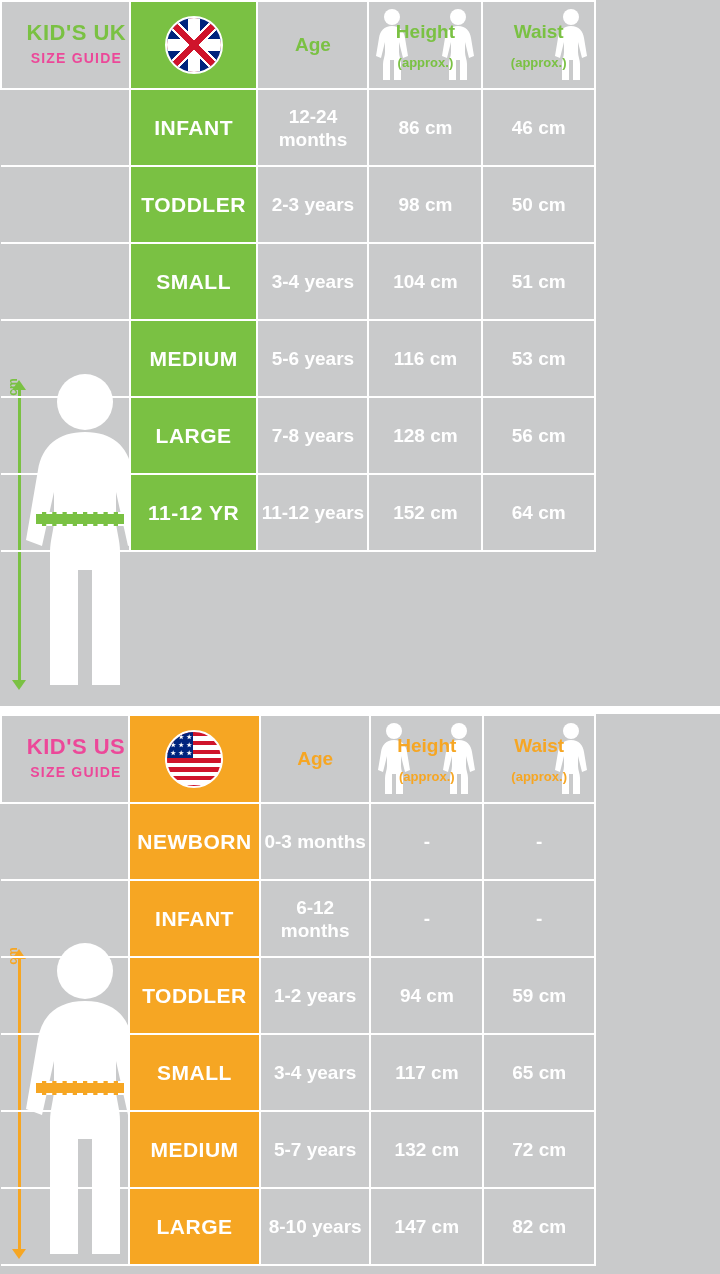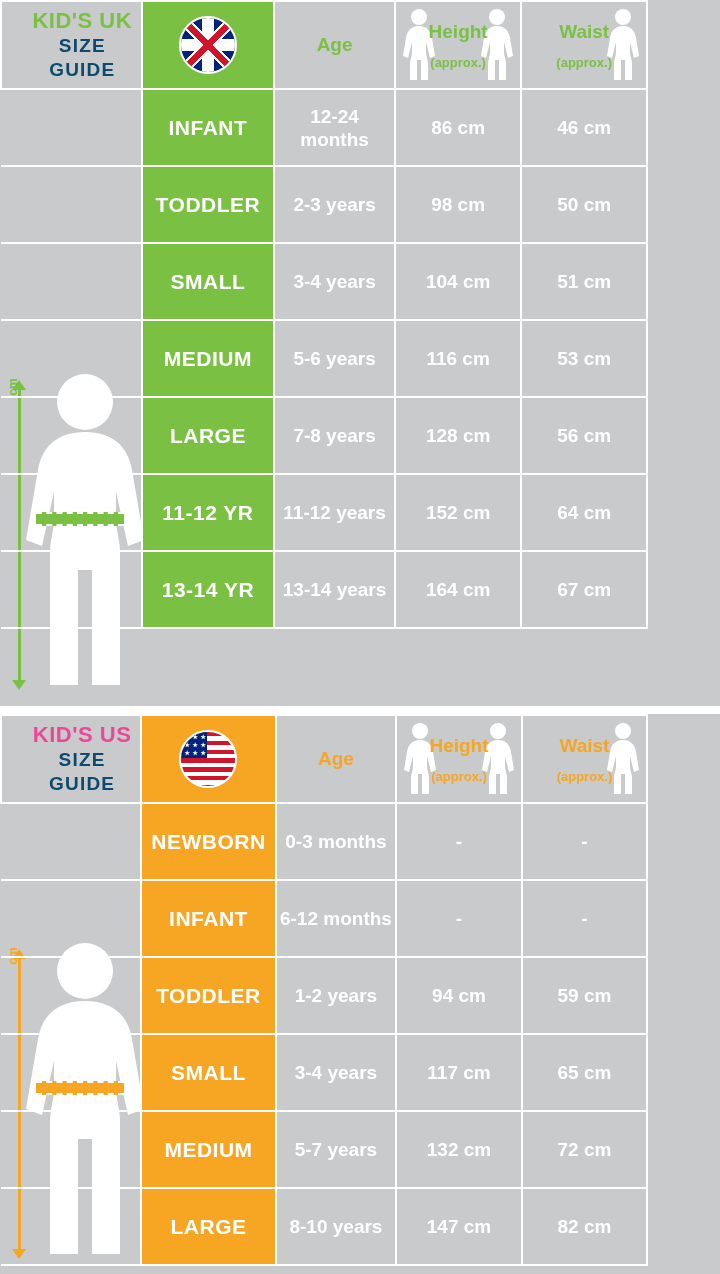--- a/index.html
+++ b/index.html
@@ -35,21 +35,21 @@
 
   
   .silhouette {
     position: absolute;
     opacity: 1;
   }
 
   .grid {
     position: absolute;
     left: 0; top: 0;
-    width: 648px;
+    width: 596px;
     border-collapse: collapse;
   }
   table.grid td, table.grid th {
     border: 2px solid #ffffff;
     padding: 0;
     text-align: center;
     vertical-align: middle;
     background: transparent;
   }
 
@@ -67,23 +67,23 @@
     text-align: left;
     padding-left: 22px !important;
   }
   .brand .line1 {
     font-size: 22px;
     font-weight: bold;
     letter-spacing: 0.5px;
     line-height: 26px;
   }
   .brand .line2 {
-    font-size: 19px;
-    font-weight: bold;
-    color: #0c4a6e;
+    font-size: 14px;
+    font-weight: bold;
+    color: #ec4899;
     letter-spacing: 1.2px;
     line-height: 24px;
   }
   .uk .brand .line1 { color: #7ac143; }
   .us .brand .line1 { color: #ec4899; }
 
   .flag-cell { position: relative; }
   .flag {
     width: 58px; height: 58px;
     border-radius: 50%;
@@ -340,27 +340,20 @@
         <td class="data-cell">128 cm</td>
         <td class="data-cell">56 cm</td>
       </tr>
       <tr class="body-row">
         <td class="spacer-cell"></td>
         <td class="size-cell">11-12 YR</td>
         <td class="data-cell">11-12 years</td>
         <td class="data-cell">152 cm</td>
         <td class="data-cell">64 cm</td>
       </tr>
-      <tr class="body-row">
-        <td class="spacer-cell"></td>
-        <td class="size-cell">13-14 YR</td>
-        <td class="data-cell">13-14 years</td>
-        <td class="data-cell">164 cm</td>
-        <td class="data-cell">67 cm</td>
-      </tr>
     </tbody>
       </table>
   </div>
 
   <div class="panel us">
     <div class="backdrop"></div>
 
     <svg class="silhouette" style="left:20px; top:225px; width:130px; height:320px;" viewBox="0 0 130 320">
       <circle cx="65" cy="32" r="28" fill="#ffffff"></circle>
       <path d="M65 62 C38 62 22 76 18 100 L6 170 L22 176 L34 122 L34 150

